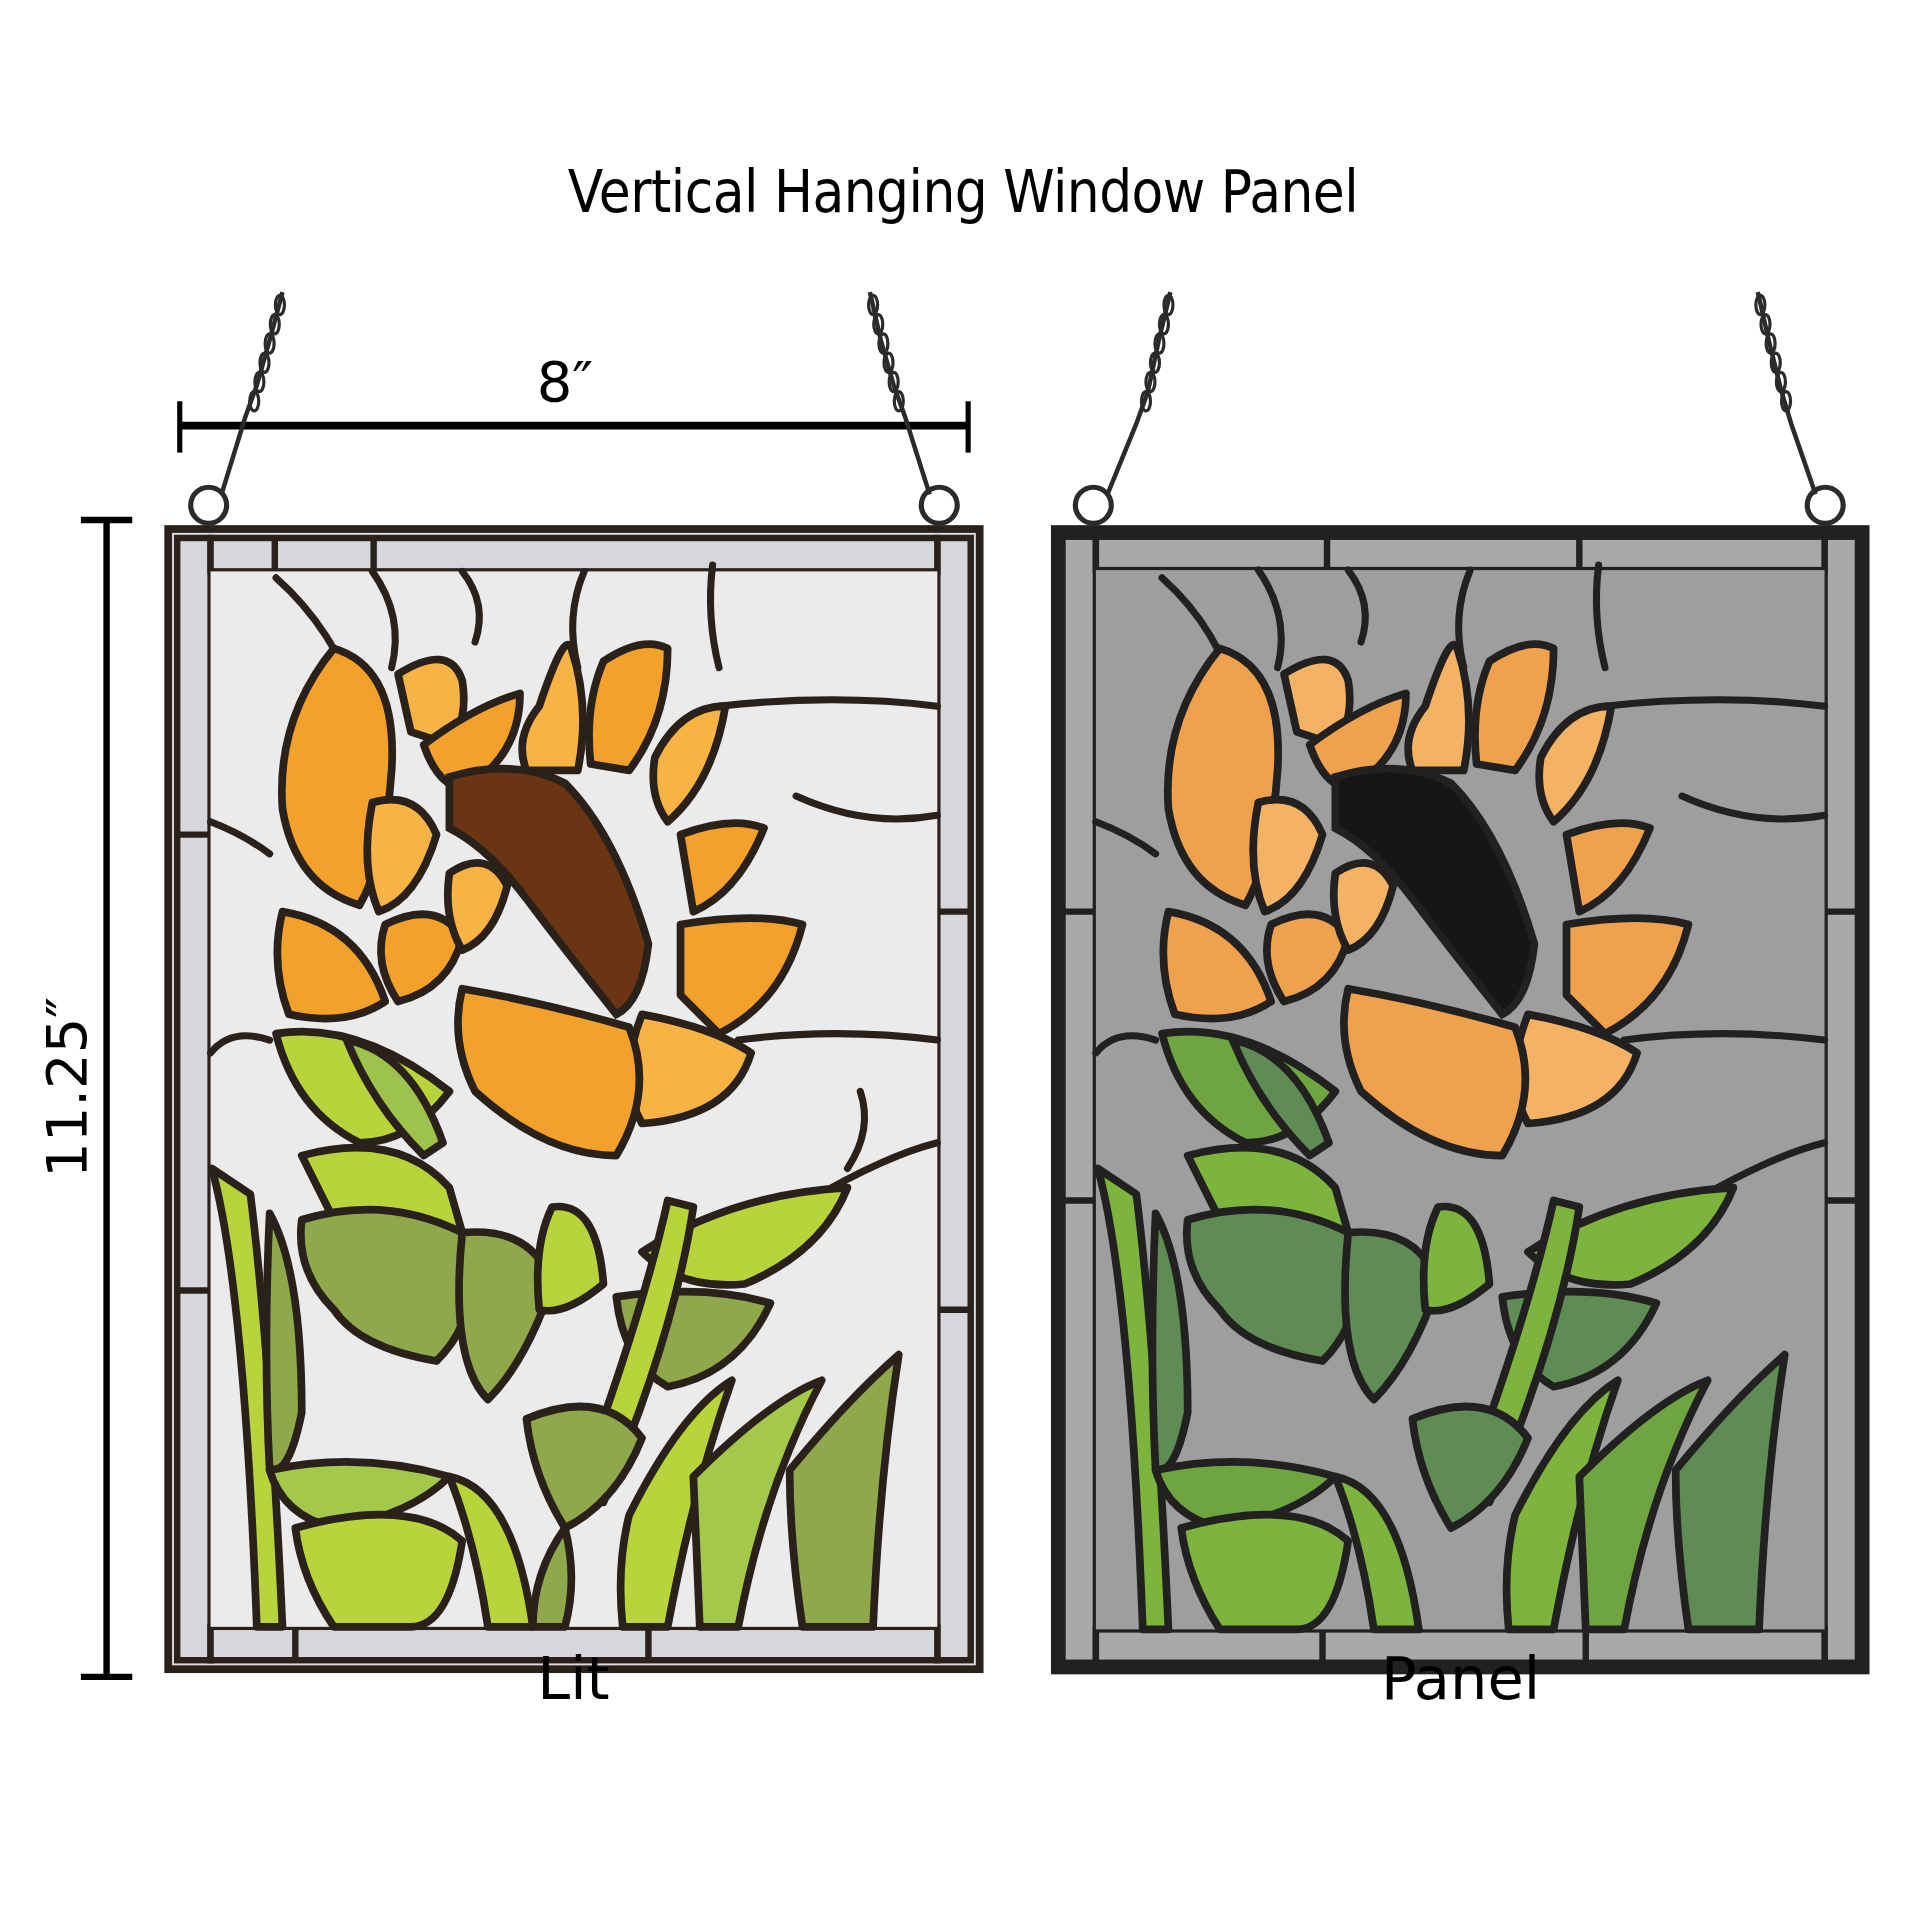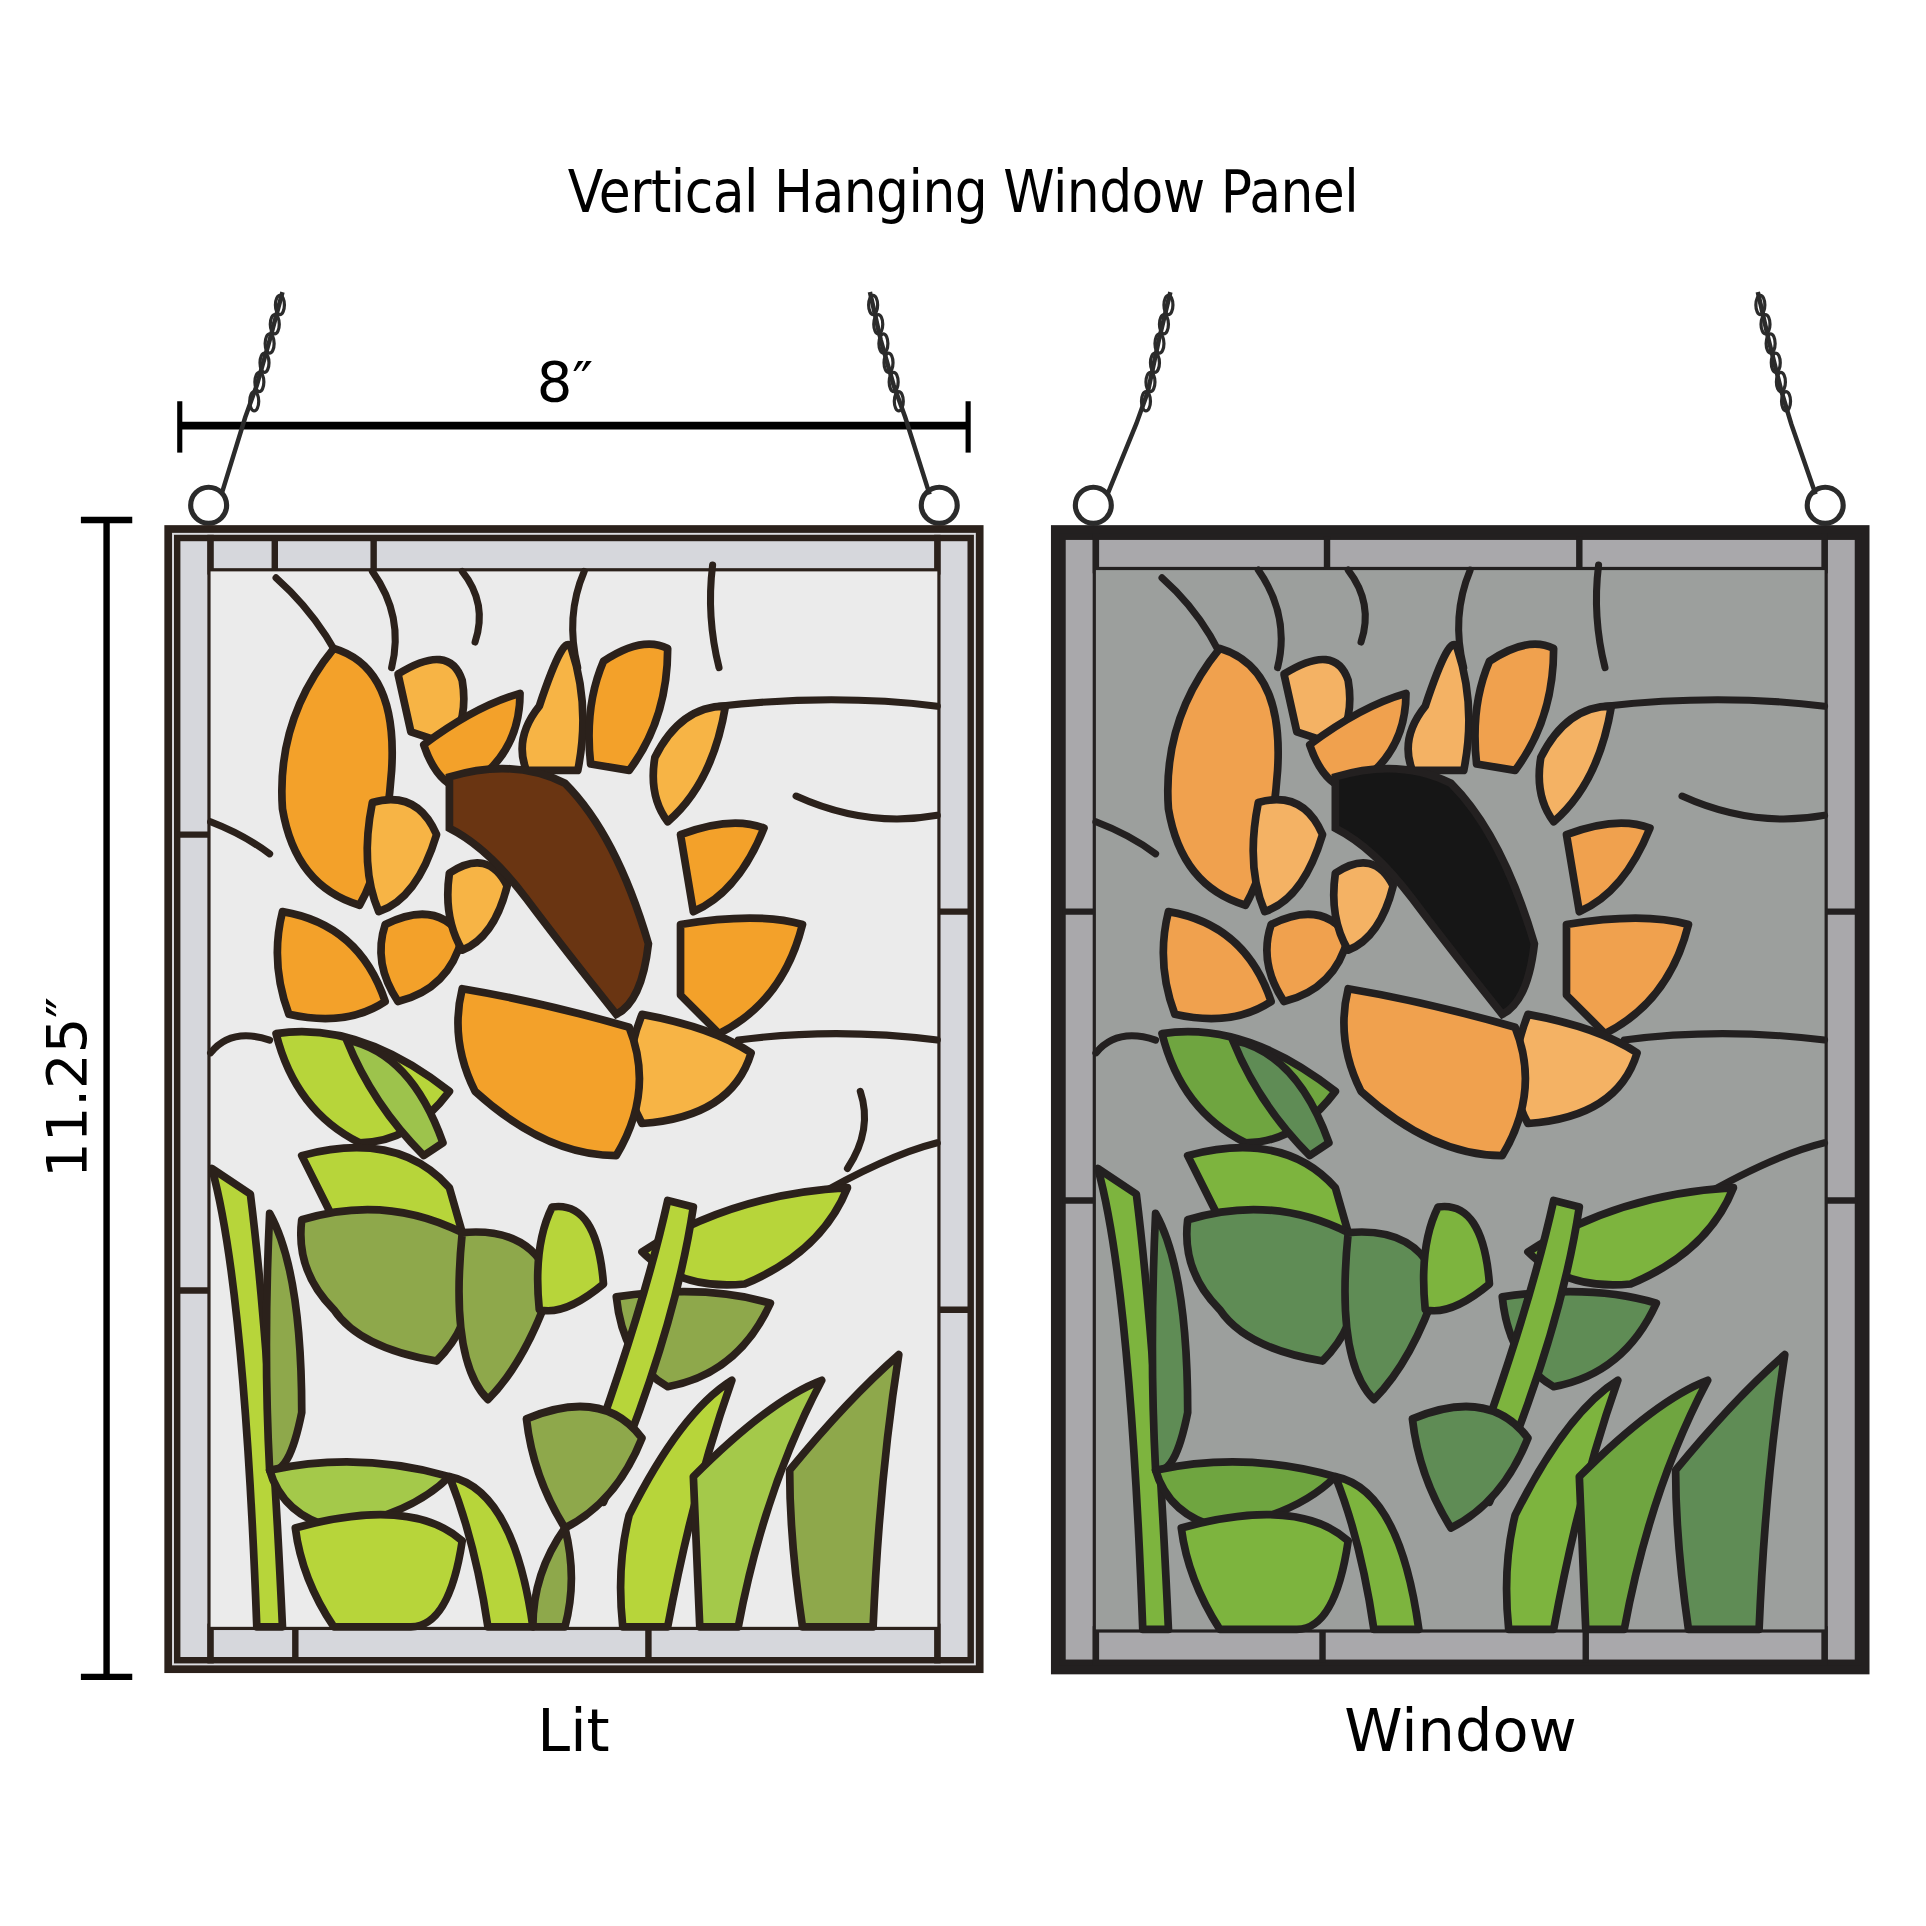--- a/index.html
+++ b/index.html
@@ -1,20 +1,20 @@
 <!DOCTYPE html>
 <html style="font-size:10.3px"><head>
 <meta charset="utf-8">
 <style>
   html, body { margin:0; padding:0; background:#ffffff; }
   body { width:1926px; height:1926px; position:relative; overflow:hidden; font-family:"DejaVu Sans", "Liberation Sans", sans-serif; color:#000; }
   .title { position:absolute; left:0; width:1926px; top:153px; text-align:center; font-size:59px; line-height:77px; letter-spacing:-0.6px; transform:scaleX(0.88); transform-origin:963px 0; }
   .dim-h-label { position:absolute; left:501px; width:128px; top:350px; text-align:center; font-size:56px; line-height:64px; }
   .dim-v-label { position:absolute; left:-13px; top:1066px; width:161px; text-align:center; font-size:56px; line-height:64px; transform:rotate(-90deg); transform-origin:80px 32px; }
-  .caption { position:absolute; top:1695px; font-size:59px; line-height:71px; text-align:center; width:385px; }
+  .caption { position:absolute; top:1643px; font-size:59px; line-height:71px; text-align:center; width:385px; }
   .caption.lit { left:381px; }
   .caption.unlit { left:1268px; }
   svg.art { position:absolute; left:0; top:0; }
 </style>
 </head>
 <body>
 
 <div class="title">Vertical Hanging Window Panel</div>
 <div class="dim-h-label">8″</div>
 <div class="dim-v-label">11.25″</div>
@@ -226,14 +226,14 @@
       <path d="M1820,1420 Q1940,1440 1980,1560 Q1920,1600 1830,1580 Q1800,1500 1820,1420 Z" fill="#f0a14e"></path>
       <path d="M1960,1250 Q2030,1230 2060,1300 Q2030,1400 1970,1420 Q1940,1350 1960,1250 Z" fill="#f4b264"></path>
       <path d="M1980,1440 Q2060,1400 2100,1460 Q2080,1540 2000,1560 Q1960,1500 1980,1440 Z" fill="#f0a14e"></path>
       <path d="M2080,1360 Q2140,1320 2170,1380 Q2150,1460 2100,1480 Q2070,1430 2080,1360 Z" fill="#f4b264"></path>
     </g>
     <path d="M2080,1210 Q2180,1180 2260,1220 Q2340,1300 2390,1470 Q2380,1560 2340,1580 Q2260,1480 2200,1400 Q2140,1320 2080,1290 Z" fill="#161616" stroke="#232020" stroke-width="12"></path>
   </g>
 </svg>
 
 <div class="caption lit">Lit</div>
-<div class="caption unlit">Window</div>
+<div class="caption unlit">Panel</div>
 
 
 </body></html>

